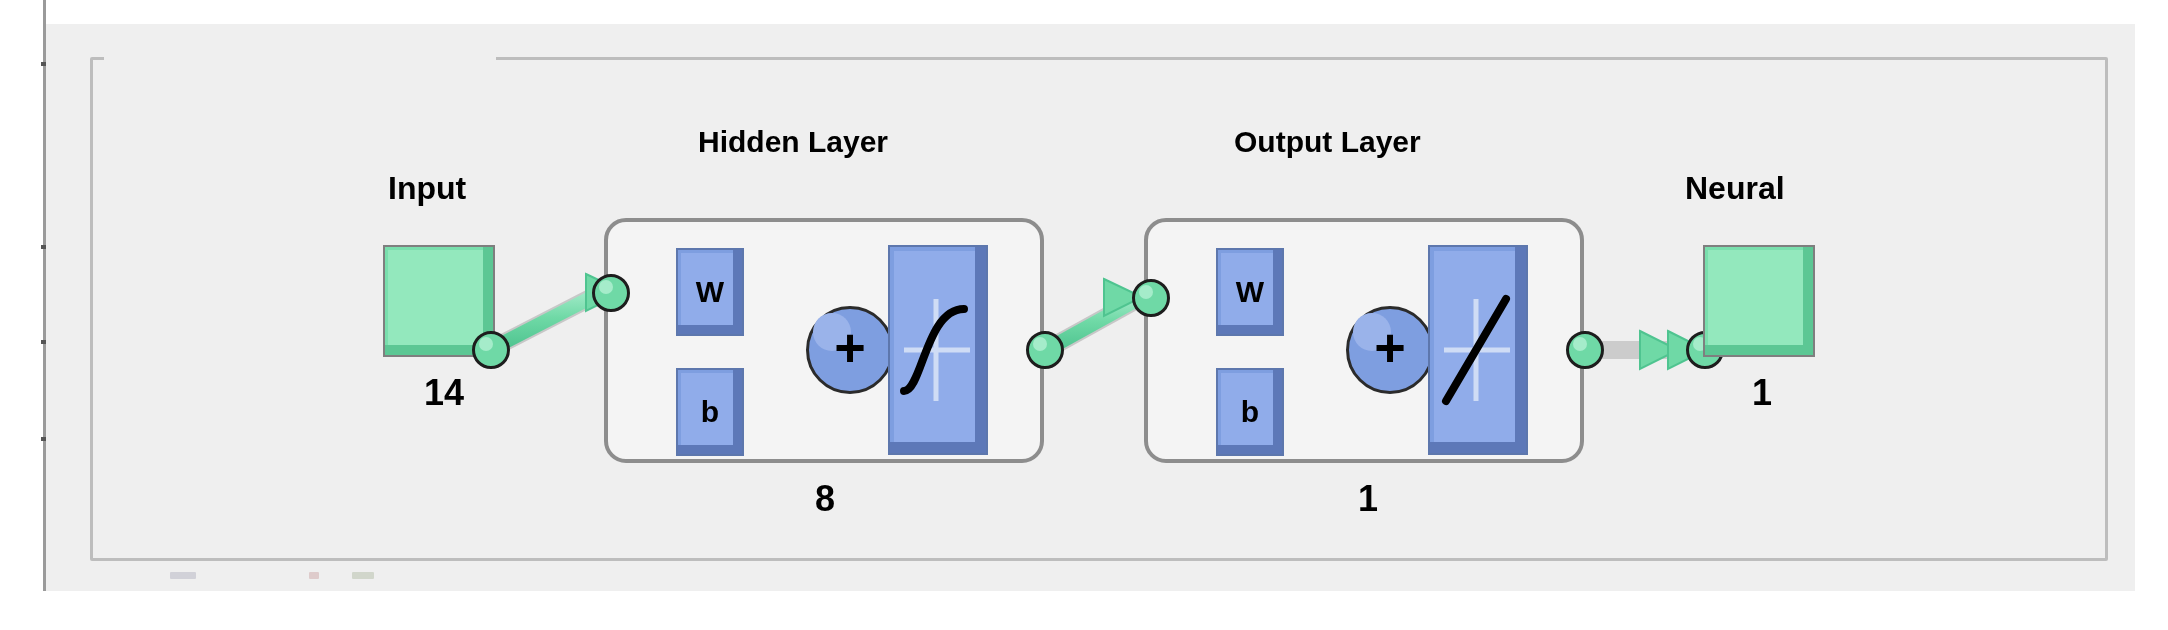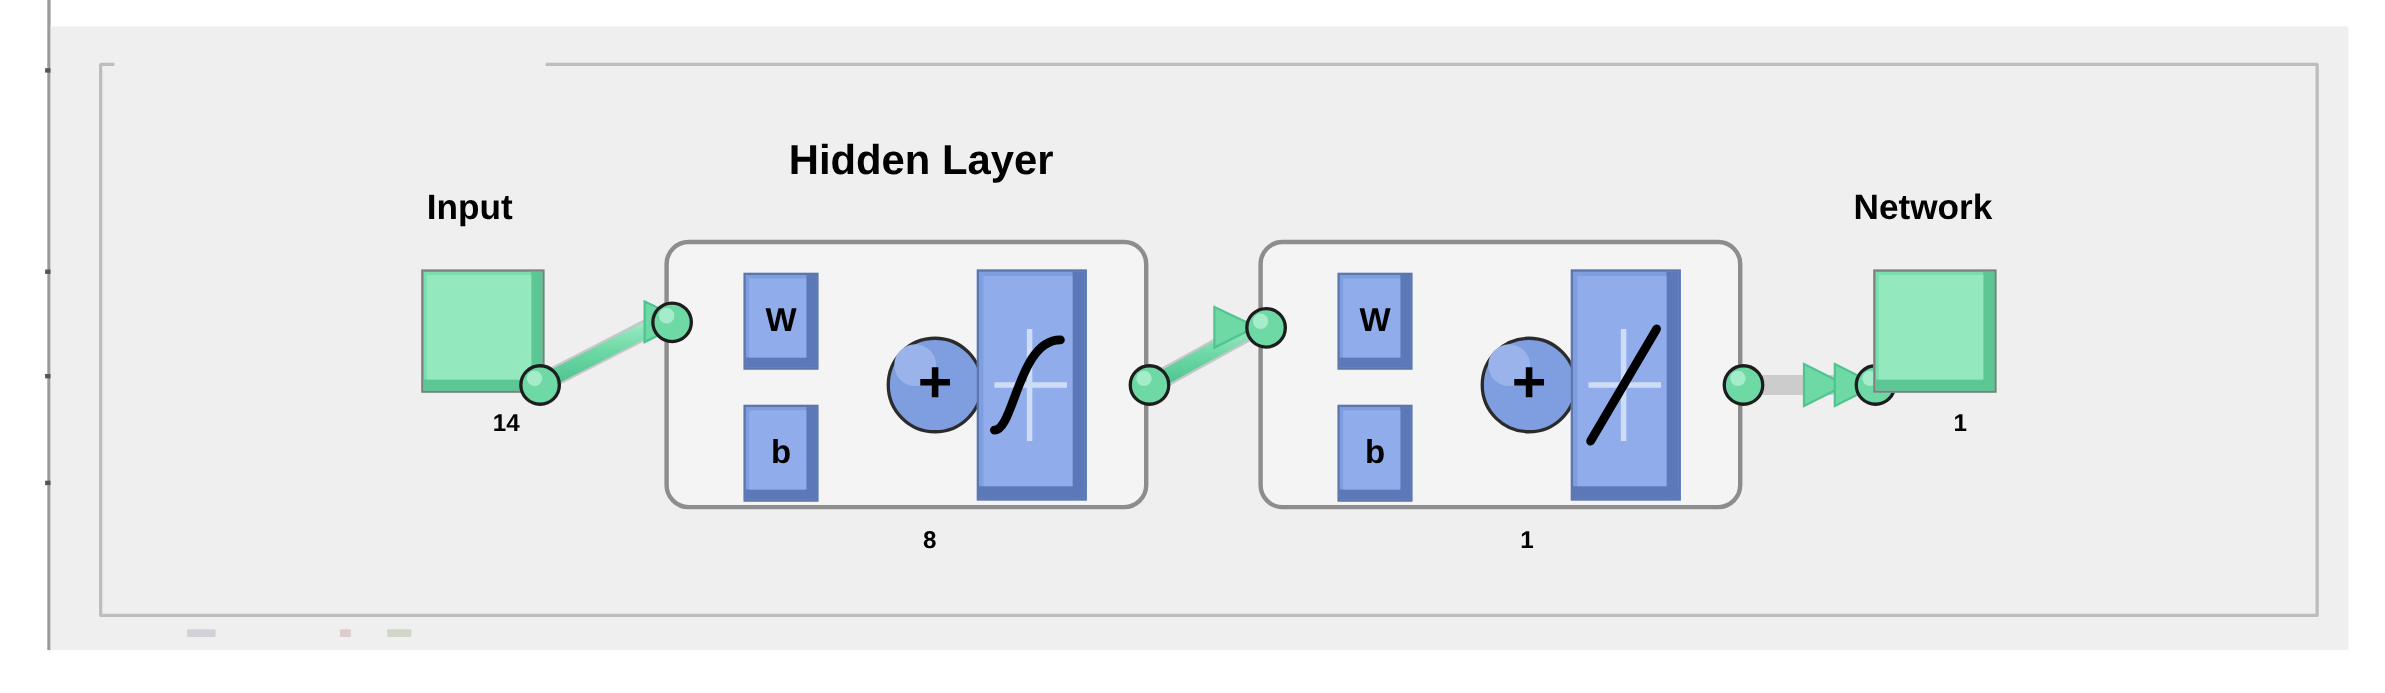--- a/index.html
+++ b/index.html
@@ -49,23 +49,23 @@
   .sum-node{position:absolute;border-radius:50%;background:#7e9ee0;border:3px solid #2b2b2b;
             box-sizing:border-box;display:flex;align-items:center;justify-content:center;}
   .sum-node .hl{position:absolute;left:4px;top:4px;width:46%;height:46%;border-radius:50%;background:#9ab3ea;}
   .sum-plus{position:relative;z-index:3;font-size:54px;font-weight:bold;color:#000;line-height:0.8;margin-top:-4px;}
 
   .dot{position:absolute;border-radius:50%;background:#6fd9a6;border:3px solid #1d1d1d;box-sizing:border-box;}
   .dot .hl{position:absolute;left:4px;top:3px;width:44%;height:44%;border-radius:50%;background:#a5ecca;}
 
   
   .lbl{position:absolute;font-weight:bold;color:#000;white-space:nowrap;}
-  .lbl-layer{font-size:38px;margin-left:19px;}
+  .lbl-layer{font-size:30px;}
   .lbl-io{font-size:32px;}
-  .lbl-count{font-size:22px;margin-left:24px;}
+  .lbl-count{font-size:36px;}
 
   .ghost-row{position:absolute;left:0;top:0;width:100%;height:100%;}
   .ghost{position:absolute;height:7px;opacity:0.35;border-radius:1px;}
 </style>
 </head>
 <body>
 
 <div id="root">
 
   <div class="left-strip"></div>
@@ -171,20 +171,21 @@
 
   <div class="dot" style="left:592px;top:274px;width:38px;height:38px;">
     <div class="hl"></div>
   </div>
   <div class="dot" style="left:1026px;top:331px;width:38px;height:38px;">
     <div class="hl"></div>
   </div>
 
   <div class="lbl lbl-count" style="left:815px;top:478px;">8</div>
 
+  <div class="lbl lbl-layer" style="left:1234px;top:125px;">Output Layer</div>
   <div class="layer-box" style="left:1144px;top:218px;width:440px;height:245px;"></div>
 
   <div class="wb-block" style="left:1216px;top:248px;width:68px;height:88px;font-size:30px;">
     <div class="sh-r"></div>
     <div class="sh-b"></div>
     <div class="hl"></div>
     <span class="wb-label">W</span>
   </div>
 
   <div class="wb-block" style="left:1216px;top:368px;width:68px;height:88px;font-size:30px;">
@@ -215,21 +216,21 @@
   </div>
   <div class="dot" style="left:1566px;top:331px;width:38px;height:38px;">
     <div class="hl"></div>
   </div>
 
   <div class="lbl lbl-count" style="left:1358px;top:478px;">1</div>
 
   <div class="dot" style="left:1686px;top:331px;width:38px;height:38px;">
     <div class="hl"></div>
   </div>
-  <div class="lbl lbl-io" style="left:1685px;top:170px;">Network</div>
+  <div class="lbl lbl-io" style="left:1685px;top:170px;">Neural</div>
   <div class="io-block" style="left:1703px;top:245px;width:112px;height:112px;">
     <div class="sh-r"></div>
     <div class="sh-b"></div>
     <div class="hl"></div>
   </div>
   <div class="lbl lbl-count" style="left:1752px;top:372px;">1</div>
 
   <div class="ghost-row">
     <div class="ghost" style="left:170px;top:572px;width:26px;background:#9a9ab0;"></div>
     <div class="ghost" style="left:309px;top:572px;width:10px;background:#c08a8a;"></div>

